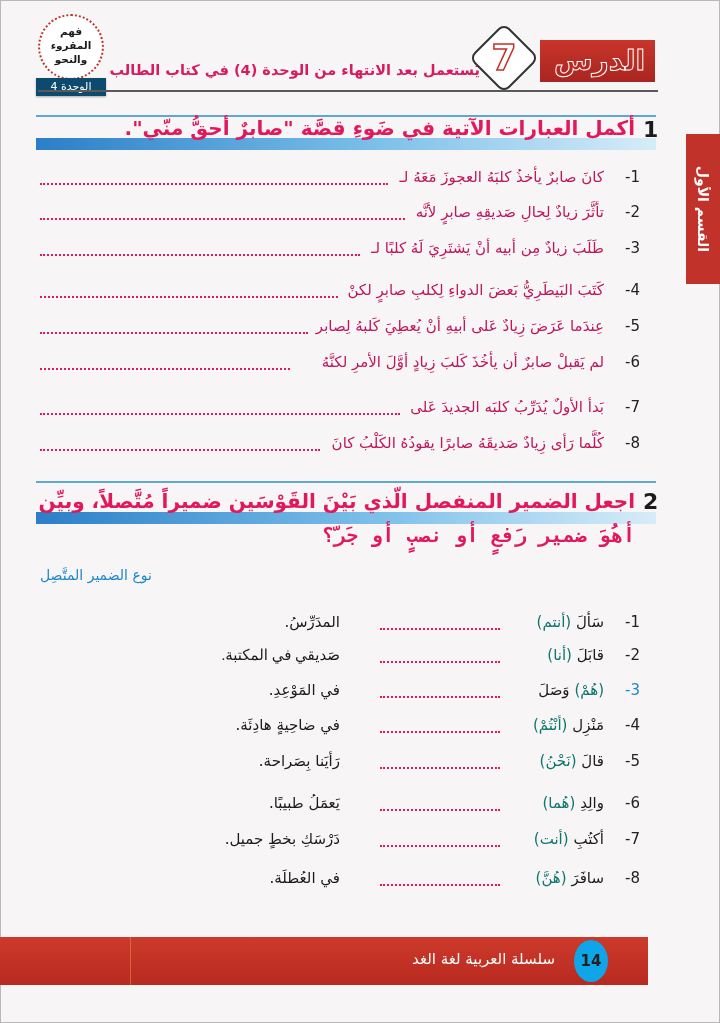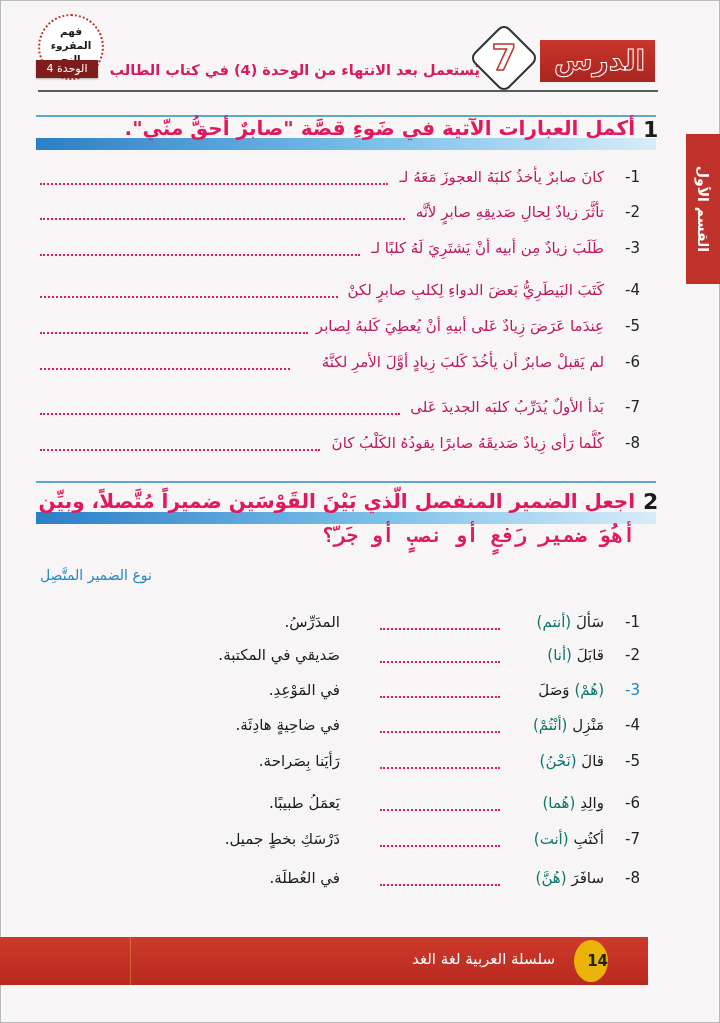--- a/index.html
+++ b/index.html
@@ -20,22 +20,22 @@
   }
   .unit-circle {
     position:absolute; left:4px; top:0; width:66px; height:66px; border-radius:50%;
     border:2px dotted #c0322a; box-sizing:border-box; background:#fff;
   }
   .unit-topic {
     position:absolute; left:0; top:10px; width:74px;
     font-size:10.5px; font-weight:bold; line-height:14px; color:#1b1b1b;
   }
   .unit-tag {
-    position:absolute; left:2px; top:46px; width:62px; height:18px;
-    background:#7f1d1d; color:#fff; font-size:11px; line-height:18px; text-align:center;
+    position:absolute; left:2px; top:64px; width:70px; height:18px;
+    background:#0c4a6e; color:#fff; font-size:11px; line-height:18px; text-align:center;
     box-shadow:0 1px 2px rgba(0,0,0,.3);
   }
   .header-subtitle {
     position:absolute; right:240px; top:62px;
     font-size:14.5px; font-weight:bold; color:#d81b60; direction:rtl; white-space:nowrap;
   }
   .lesson-bar {
     position:absolute; left:540px; top:40px; width:115px; height:42px;
     background:linear-gradient(#c8352b,#a92520);
   }
@@ -102,21 +102,21 @@
   .footer-bar {
     position:absolute; left:0; top:937px; width:648px; height:48px;
     background:linear-gradient(#cc3a2b,#b8291f);
   }
   .footer-line { position:absolute; left:130px; top:937px; width:1px; height:48px; background:#e08a3a; opacity:.6; }
   .footer-title {
     position:absolute; right:165px; top:950px; font-size:15px; color:#fff; direction:rtl; white-space:nowrap;
   }
   .page-num-circle {
     position:absolute; left:574px; top:940px; width:34px; height:42px; border-radius:50%;
-    background:#eab308; text-align:right; line-height:42px; font-size:15px; font-weight:bold; color:#222;
+    background:#0ea5e9; text-align:center; line-height:42px; font-size:15px; font-weight:bold; color:#222;
   }
 </style>
 </head>
 <body>
 
 <div class="page-border"></div>
 
 <div class="unit-badge">
   <div class="unit-circle"></div>
   <div class="unit-topic">
@@ -195,21 +195,21 @@
 <div class="ex2-row" style="top:613px;">
   <span class="row-num">-1</span>
   <span class="ex2-verb" style="right:36px;"><span>سَألَ</span> <span class="ex2-pron">(أنتم)</span></span>
   <span class="ex2-dots" style="left:340px;"></span>
   <span class="ex2-rest" style="right:300px;">المدَرِّسُ.</span>
 </div>
 <div class="ex2-row" style="top:646px;">
   <span class="row-num">-2</span>
   <span class="ex2-verb" style="right:36px;"><span>قابَلَ</span> <span class="ex2-pron">(أنا)</span></span>
   <span class="ex2-dots" style="left:340px;"></span>
-  <span class="ex2-rest" style="right:300px;">صَديقي في المكتبة.</span>
+  <span class="ex2-rest" style="right:300px;font-family:Liberation Serif, serif;">صَديقي في المكتبة.</span>
 </div>
 <div class="ex2-row" style="top:681px;">
   <span class="row-num num-blue">-3</span>
   <span class="ex2-verb" style="right:36px;"><span class="ex2-pron">(هُمْ)</span> <span>وَصَلَ</span></span>
   <span class="ex2-dots" style="left:340px;"></span>
   <span class="ex2-rest" style="right:300px;">في المَوْعِدِ.</span>
 </div>
 <div class="ex2-row" style="top:716px;">
   <span class="row-num">-4</span>
   <span class="ex2-verb" style="right:36px;"><span>مَنْزِل</span> <span class="ex2-pron">(أنْتُمْ)</span></span>

